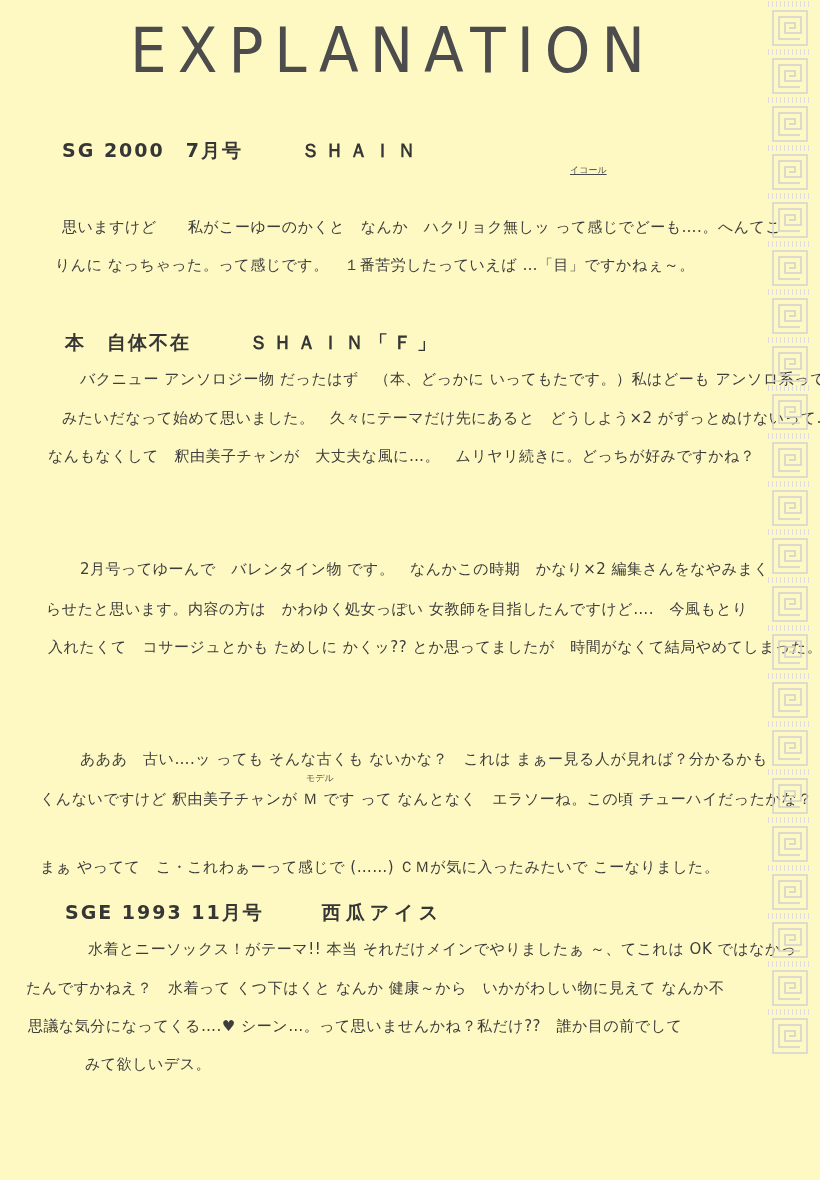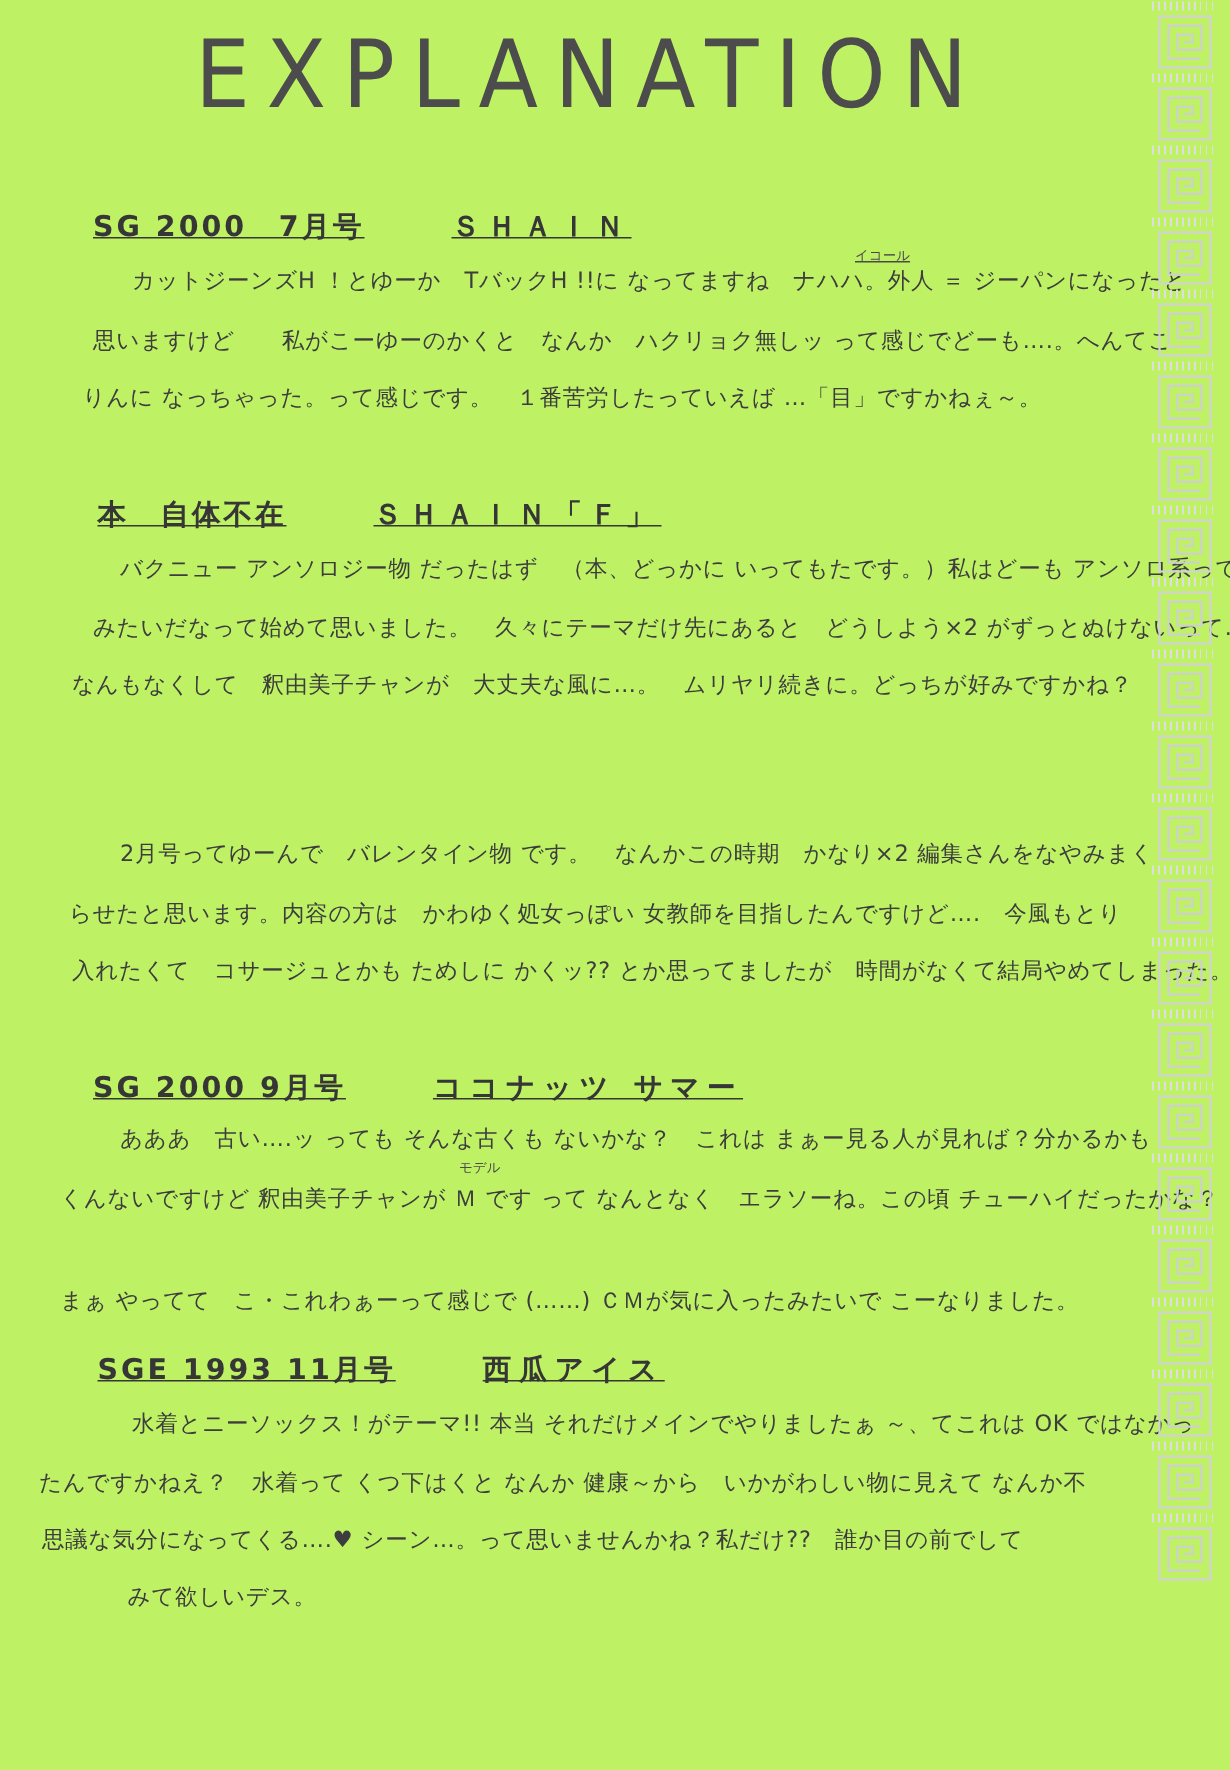--- a/index.html
+++ b/index.html
@@ -4,39 +4,38 @@
 <style>
   html,body { margin:0; padding:0; }
   body {
     width:820px; height:1180px;
     background:#f4f4f2;
     font-family:"DejaVu Sans", sans-serif;
   }
   .page {
     position:relative;
     width:820px; height:1180px;
-    background:#bef264;
+    background:#fef9c3;
     overflow:hidden;
   }
   .page-title {
     position:absolute; top:16px; left:130px;
     font-family:"DejaVu Sans", sans-serif;
     font-size:58px; font-weight:400;
     letter-spacing:11px;
     color:#4c4c4c;
     transform:scaleY(1.08);
     white-space:nowrap;
   }
   .sec-header {
     position:absolute;
     font-size:19px; font-weight:600;
     letter-spacing:2px;
     color:#363636;
     white-space:nowrap;
-    text-decoration:underline;
   }
   .sec-header .sec-title {
     margin-left:58px;
     letter-spacing:5px;
   }
   .line {
     position:absolute;
     font-size:15px;
     letter-spacing:0.5px;
     color:#3d3d3d;
@@ -72,38 +71,34 @@
 <body>
 
 <div class="page">
 
   <div class="page-title">EXPLANATION</div>
 
   <div class="sec-header" style="top:138px;left:62px;">
     <span>SG 2000　7月号</span><span class="sec-title">ＳＨＡＩＮ</span>
   </div>
   <div class="furigana" style="top:164px;left:570px;text-decoration:underline;">イコール</div>
-  <div class="line" style="top:178px;left:88px;">カットジーンズH ！とゆーか　TバックH !!に なってますね　ナハハ。外人 ＝ ジーパンになったと</div>
   <div class="line" style="top:218px;left:62px;">思いますけど　　私がこーゆーのかくと　なんか　ハクリョク無しッ って感じでどーも….。へんてこ</div>
   <div class="line" style="top:256px;left:55px;">りんに なっちゃった。って感じです。　１番苦労したっていえば …「目」ですかねぇ～。</div>
 
   <div class="sec-header" style="top:330px;left:65px;">
     <span>本　自体不在</span><span class="sec-title">ＳＨＡＩＮ「Ｆ」</span>
   </div>
   <div class="line" style="top:370px;left:80px;">バクニュー アンソロジー物 だったはず　（本、どっかに いってもたです。）私はどーも アンソロ系って苦手</div>
   <div class="line" style="top:409px;left:62px;">みたいだなって始めて思いました。　久々にテーマだけ先にあると　どうしよう×2 がずっとぬけないって…。</div>
   <div class="line" style="top:447px;left:48px;">なんもなくして　釈由美子チャンが　大丈夫な風に…。　ムリヤリ続きに。どっちが好みですかね？</div>
 
   <div class="line" style="top:560px;left:80px;">2月号ってゆーんで　バレンタイン物 です。　なんかこの時期　かなり×2 編集さんをなやみまく</div>
   <div class="line" style="top:600px;left:46px;">らせたと思います。内容の方は　かわゆく処女っぽい 女教師を目指したんですけど….　今風もとり</div>
   <div class="line" style="top:638px;left:48px;">入れたくて　コサージュとかも ためしに かくッ?? とか思ってましたが　時間がなくて結局やめてしまった。</div>
 
-  <div class="sec-header" style="top:712px;left:62px;">
-    <span>SG 2000 9月号</span><span class="sec-title">ココナッツ サマー</span>
-  </div>
   <div class="line" style="top:750px;left:80px;">あああ　古い….ッ っても そんな古くも ないかな？　これは まぁー見る人が見れば？分かるかも</div>
   <div class="furigana" style="top:772px;left:306px;">モデル</div>
   <div class="line" style="top:790px;left:40px;">くんないですけど 釈由美子チャンが Ｍ です って なんとなく　エラソーね。この頃 チューハイだったかな？</div>
   <div class="line" style="top:858px;left:40px;">まぁ やってて　こ・これわぁーって感じで (……) ＣＭが気に入ったみたいで こーなりました。</div>
 
   <div class="sec-header" style="top:900px;left:65px;">
     <span>SGE 1993 11月号</span><span class="sec-title">西瓜アイス</span>
   </div>
   <div class="line" style="top:940px;left:88px;">水着とニーソックス！がテーマ!! 本当 それだけメインでやりましたぁ ～、てこれは OK ではなかっ</div>
   <div class="line" style="top:1017px;left:28px;">思議な気分になってくる….♥ シーン…。って思いませんかね？私だけ??　誰か目の前でして</div>

